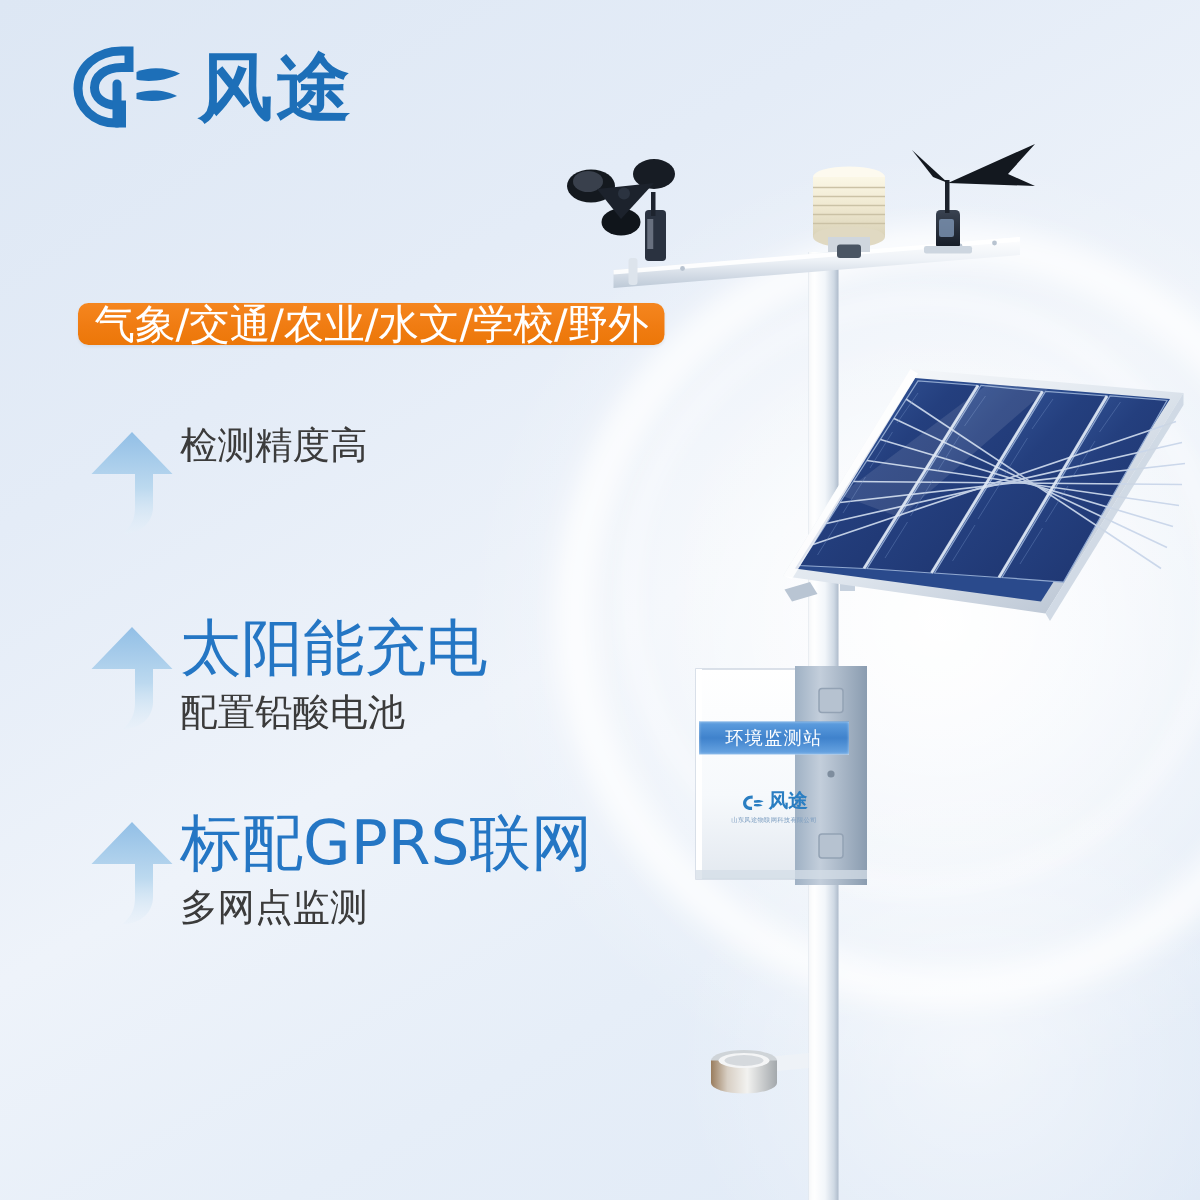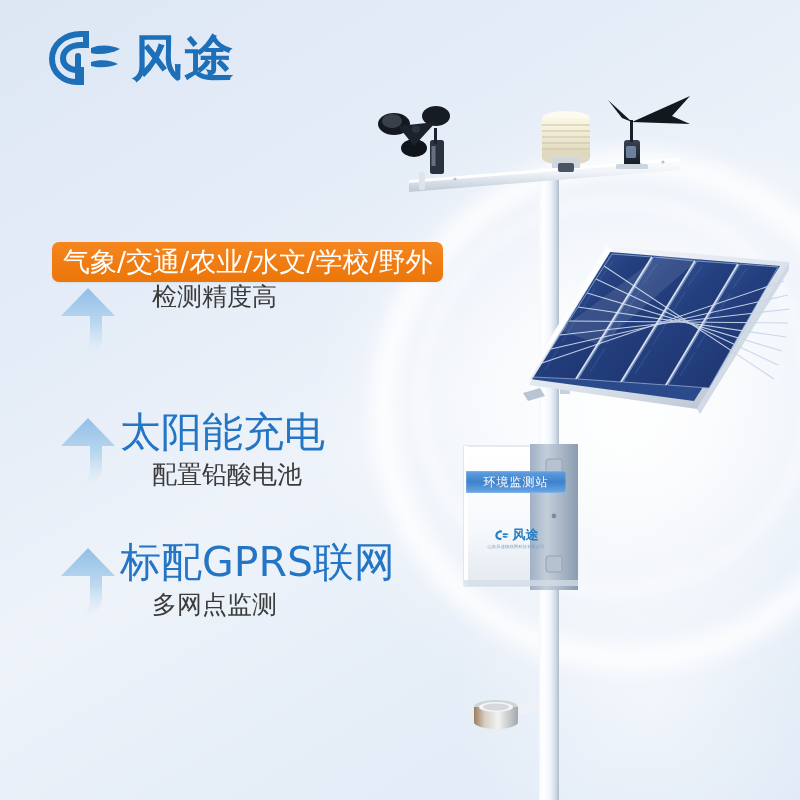--- a/index.html
+++ b/index.html
@@ -36,50 +36,48 @@
   
   .logo{position:absolute;left:48px;top:30px;display:flex;align-items:center;gap:10px;}
   .logo-mark{width:74px;height:56px;}
   .logo-text{
     font-size:50px;font-weight:bold;color:#1d6fb8;letter-spacing:2px;
     font-family:"DejaVu Sans","Liberation Sans",sans-serif;line-height:1;
   }
 
   
   .tag{
-    position:absolute;left:52px;top:202px;height:40px;
+    position:absolute;left:52px;top:202px;height:28px;
     display:flex;align-items:center;padding:0 11px;
     background:linear-gradient(180deg,#f5861f 0%,#f07c12 55%,#ec7708 100%);
     border-radius:7px;
     color:#ffffff;font-size:27px;letter-spacing:0px;
     font-family:"DejaVu Sans","Liberation Sans",sans-serif;
     white-space:nowrap;
     box-shadow:0 1px 2px rgba(0,0,0,0.06);
-    margin-top:40px;
   }
 
   
   .features{position:absolute;left:58px;top:278px;width:370px;}
   .feature{position:relative;height:130px;}
   .feat-arrow{position:absolute;left:0;top:8px;width:60px;height:72px;}
   .feat-body{position:absolute;left:62px;top:0;}
   .feat-title{
     font-size:41px;color:#2476c4;line-height:1.18;white-space:nowrap;
     font-family:"DejaVu Sans","Liberation Sans",sans-serif;
   }
   .feat-sub{
     margin-top:4px;font-size:25px;color:#3b3b3b;line-height:1.2;white-space:nowrap;
     font-family:"DejaVu Sans","Liberation Sans",sans-serif;
-    margin-left:32px;
   }
 
   
   .product{position:absolute;left:0;top:0;width:800px;height:800px;pointer-events:none;}
   .station-label{
-    position:absolute;left:466px;top:471px;width:100px;height:22px;
+    position:absolute;left:466px;top:481px;width:100px;height:22px;
     background:linear-gradient(180deg,#5f9fe0 0%,#3f82cc 50%,#6aa6e3 100%);
     display:flex;align-items:center;justify-content:center;
     color:#ffffff;font-size:12px;letter-spacing:1px;
     font-family:"DejaVu Sans","Liberation Sans",sans-serif;
     box-shadow:inset 0 0 2px rgba(255,255,255,0.6);
   }
   .box-brand{
     position:absolute;left:470px;top:528px;width:92px;text-align:center;
   }
   .box-brand-row{display:flex;align-items:center;justify-content:center;gap:3px;}

